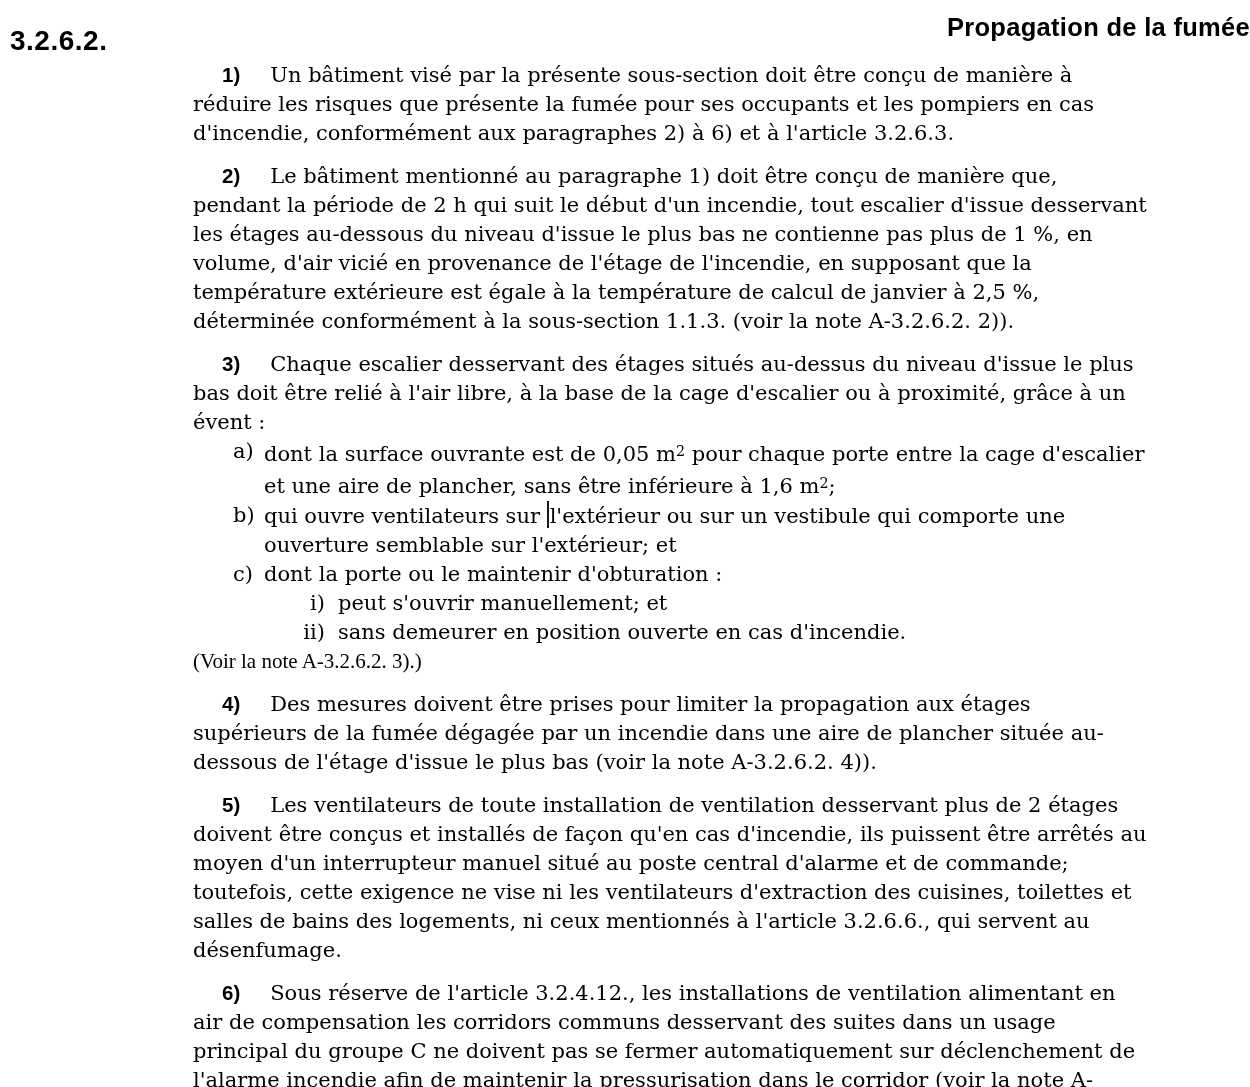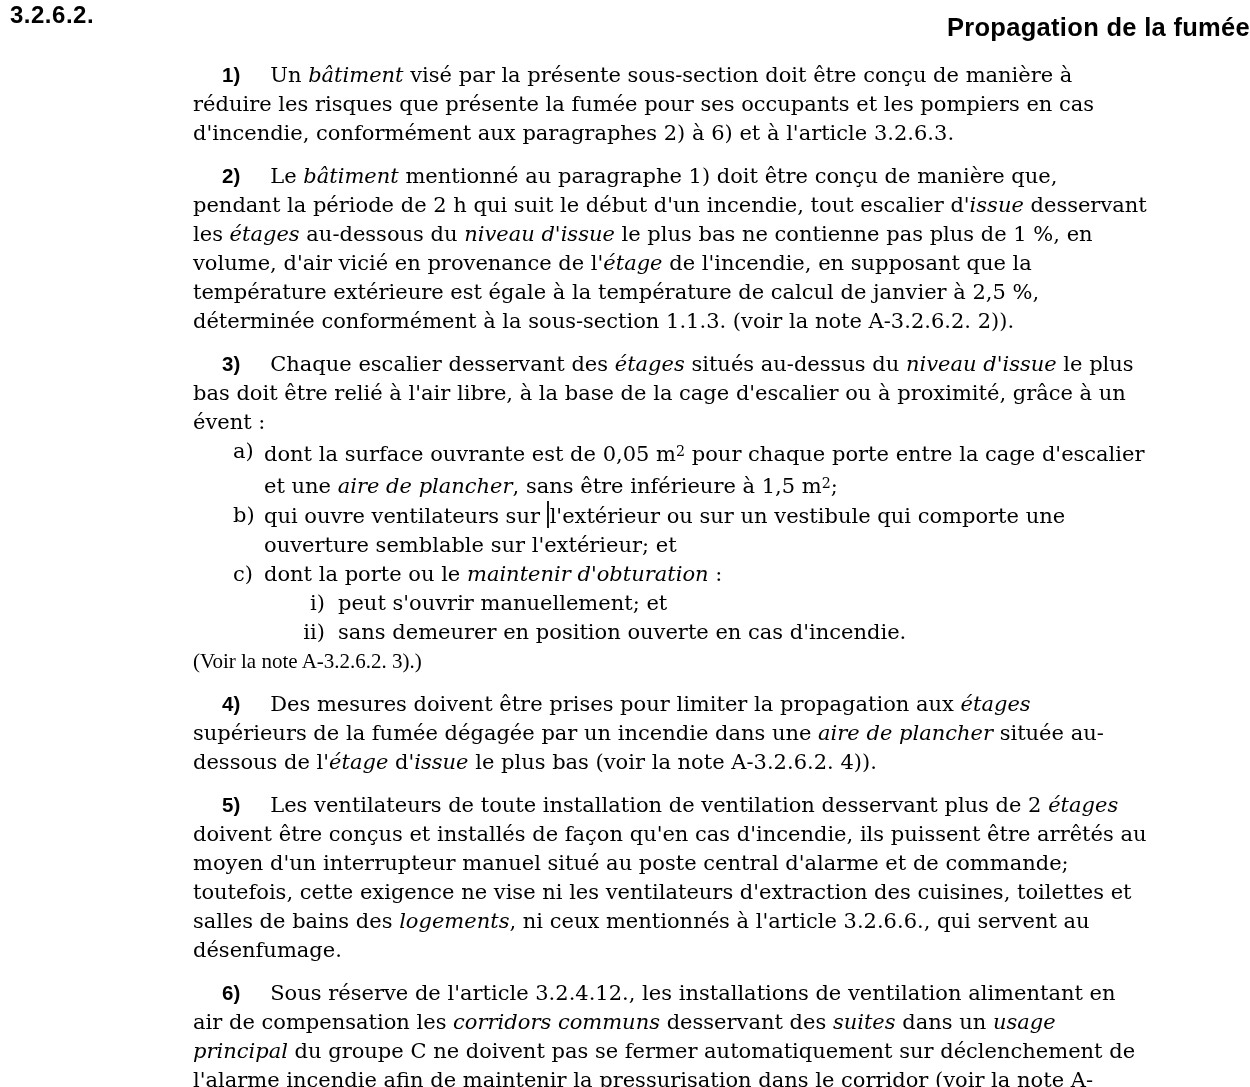--- a/index.html
+++ b/index.html
@@ -16,24 +16,24 @@
     font-size: 21px;
     line-height: 29px;
   }
   .page {
     position: relative;
     padding-top: 12px;
   }
   .secnum {
     position: absolute;
     left: 10px;
-    top: 0;
+    top: 26px;
     font-family: "Liberation Sans", "DejaVu Sans", sans-serif;
     font-weight: 700;
-    font-size: 24px;
+    font-size: 28px;
     letter-spacing: 0.5px;
     line-height: 30px;
     white-space: nowrap;
   }
   .title {
     margin: 0 0 18px 193px;
     font-family: "Liberation Sans", "DejaVu Sans", sans-serif;
     font-weight: 700;
     font-size: 25.5px;
     letter-spacing: 0.3px;
@@ -70,21 +70,21 @@
     margin: 0;
   }
   .item2 > .label {
     position: absolute;
     left: 88px;
     width: 44px;
     text-align: right;
     top: 0;
   }
   .note { margin: 0; font-family: Liberation Serif, serif; }
-  .it { font-style: italic; }
+  .it { }
   .sup {
     font-size: 0.68em;
     vertical-align: 5px;
   }
   .caret {
     display: inline-block;
     width: 2px;
     height: 27px;
     background: #1a1a1a;
     vertical-align: -5px;
@@ -94,21 +94,21 @@
 </head>
 <body>
 
 <div class="page">
   <div class="secnum">3.2.6.2.</div>
   <h1 class="title">Propagation de la fumée</h1>
   <div class="body-col">
       <div class="para"><span class="pnum">1)</span><span class="ptab"></span><span>Un </span><span class="it">bâtiment</span><span> visé par la présente sous-section doit être conçu de manière à réduire les risques que présente la fumée pour ses occupants et les pompiers en cas d'incendie, conformément aux paragraphes 2) à 6) et à l'article 3.2.6.3.</span></div>
       <div class="para"><span class="pnum">2)</span><span class="ptab"></span><span>Le </span><span class="it">bâtiment</span><span> mentionné au paragraphe 1) doit être conçu de manière que, pendant la période de 2 h qui suit le début d'un incendie, tout escalier d'</span><span class="it">issue</span><span> desservant les </span><span class="it">étages</span><span> au-dessous du </span><span class="it">niveau d'issue</span><span> le plus bas ne contienne pas plus de 1 %, en volume, d'air vicié en provenance de l'</span><span class="it">étage</span><span> de l'incendie, en supposant que la température extérieure est égale à la température de calcul de janvier à 2,5 %, déterminée conformément à la sous-section 1.1.3. (voir la note A-3.2.6.2. 2)).</span></div>
       <div class="para"><span class="pnum">3)</span><span class="ptab"></span><span>Chaque escalier desservant des </span><span class="it">étages</span><span> situés au-dessus du </span><span class="it">niveau d'issue</span><span> le plus bas doit être relié à l'air libre, à la base de la cage d'escalier ou à proximité, grâce à un évent :</span></div>
-      <div class="item1"><span class="label">a)</span><span>dont la surface ouvrante est de 0,05 m</span><span class="sup">2</span><span> pour chaque porte entre la cage d'escalier et une </span><span class="it">aire de plancher</span><span>, sans être inférieure à 1,5 m</span><span class="sup">2</span><span>;</span></div>
+      <div class="item1"><span class="label">a)</span><span>dont la surface ouvrante est de 0,05 m</span><span class="sup">2</span><span> pour chaque porte entre la cage d'escalier et une </span><span class="it">aire de plancher</span><span>, sans être inférieure à 1,6 m</span><span class="sup">2</span><span>;</span></div>
       <div class="item1"><span class="label">b)</span><span>qui ouvre ventilateurs sur </span><span class="caret"></span><span>l'extérieur ou sur un vestibule qui comporte une ouverture semblable sur l'extérieur; et</span></div>
       <div class="item1"><span class="label">c)</span><span>dont la porte ou le </span><span class="it">maintenir d'obturation</span><span> :</span></div>
       <div class="item2"><span class="label">i)</span><span>peut s'ouvrir manuellement; et</span></div>
       <div class="item2"><span class="label">ii)</span><span>sans demeurer en position ouverte en cas d'incendie.</span></div>
       <div class="note"><span>(Voir la note A-3.2.6.2. 3).)</span></div>
       <div class="para"><span class="pnum">4)</span><span class="ptab"></span><span>Des mesures doivent être prises pour limiter la propagation aux </span><span class="it">étages</span><span> supérieurs de la fumée dégagée par un incendie dans une </span><span class="it">aire de plancher</span><span> située au-dessous de l'</span><span class="it">étage</span><span> d'</span><span class="it">issue</span><span> le plus bas (voir la note A-3.2.6.2. 4)).</span></div>
       <div class="para"><span class="pnum">5)</span><span class="ptab"></span><span>Les ventilateurs de toute installation de ventilation desservant plus de 2 </span><span class="it">étages</span><span> doivent être conçus et installés de façon qu'en cas d'incendie, ils puissent être arrêtés au moyen d'un interrupteur manuel situé au poste central d'alarme et de commande; toutefois, cette exigence ne vise ni les ventilateurs d'extraction des cuisines, toilettes et salles de bains des </span><span class="it">logements</span><span>, ni ceux mentionnés à l'article 3.2.6.6., qui servent au désenfumage.</span></div>
       <div class="para"><span class="pnum">6)</span><span class="ptab"></span><span>Sous réserve de l'article 3.2.4.12., les installations de ventilation alimentant en air de compensation les </span><span class="it">corridors communs</span><span> desservant des </span><span class="it">suites</span><span> dans un </span><span class="it">usage principal</span><span> du groupe C ne doivent pas se fermer automatiquement sur déclenchement de l'alarme incendie afin de maintenir la pressurisation dans le corridor (voir la note A-3.2.6.2. 6)).</span></div>
     </div>
 </div>

